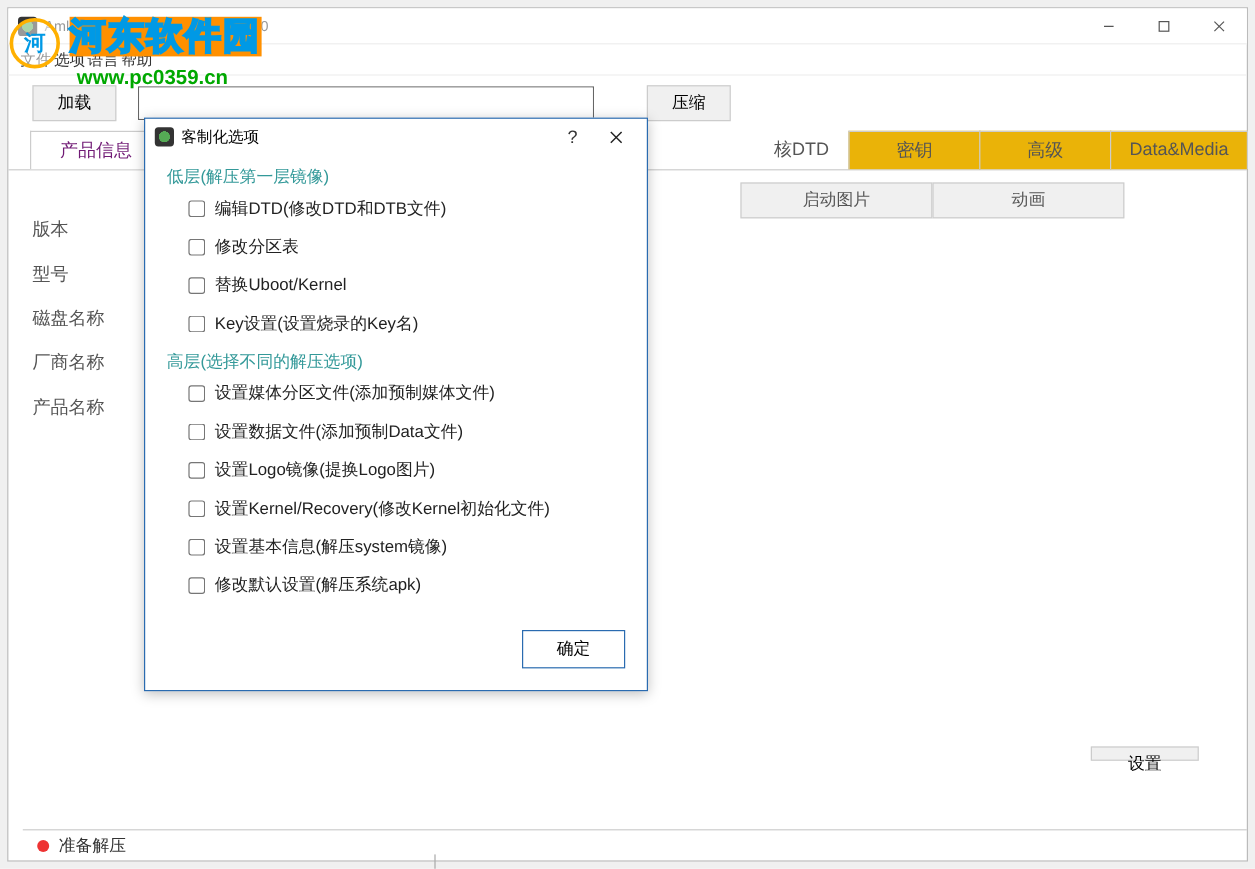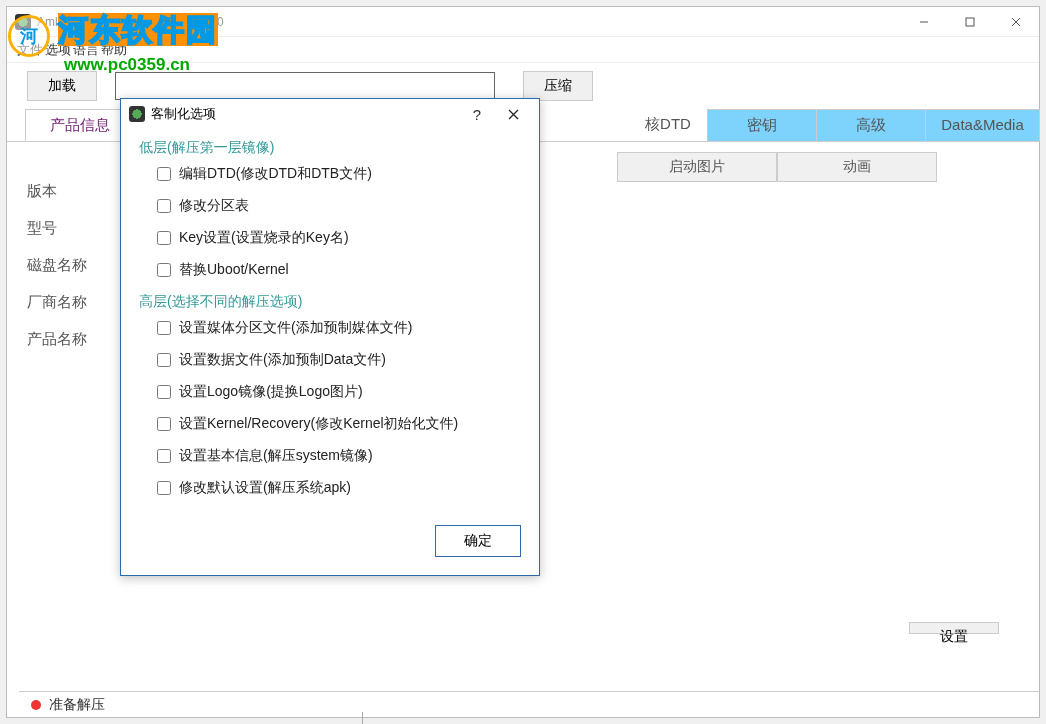--- a/index.html
+++ b/index.html
@@ -63,34 +63,34 @@
       border: 1px solid #ccc;
       padding: 5px 20px;
       font-size: 14px;
       font-family: inherit;
     }
     .path-input {
       width: 380px; height: 28px; margin-left: 10px;
       border: 1px solid #666;
     }
     .path-input input { width:100%; height:100%; border:none; padding:0 4px; font-size:13px; }
-    .compress-btn { margin-left: 20px; }
+    .compress-btn { margin-left: 36px; }
     
     .tab-row {
       display: flex;
       border-bottom: 1px solid #ccc;
     }
     .tab {
       flex: 0 0 auto;
       padding: 6px 0;
       text-align: center;
       font-size: 15px;
       color: #555;
       width: 110px;
-      background: #7dd3fc;
+      background: #eab308;
       border: 1px solid #ccc;
       border-bottom: none;
       margin-right: -1px;
     }
     .tab.sel {
       background: #fff;
       color: #701a75;
     }
     .tab.wide { width: 115px; }
     
@@ -320,25 +320,25 @@
     <div class="chk-row">
         <input type="checkbox" style="">
         <label>编辑DTD(修改DTD和DTB文件)</label>
       </div>
     <div class="chk-row">
         <input type="checkbox" style="">
         <label>修改分区表</label>
       </div>
     <div class="chk-row">
         <input type="checkbox" style="">
+        <label>替换Uboot/Kernel</label>
+      </div>
+    <div class="chk-row">
+        <input type="checkbox" style="">
         <label>Key设置(设置烧录的Key名)</label>
-      </div>
-    <div class="chk-row">
-        <input type="checkbox" style="">
-        <label>替换Uboot/Kernel</label>
       </div>
 
     <div class="group-label" style="margin-top:10px">高层(选择不同的解压选项)</div>
     <div class="chk-row">
         <input type="checkbox" style="">
         <label>设置媒体分区文件(添加预制媒体文件)</label>
       </div>
     <div class="chk-row">
         <input type="checkbox" style="">
         <label>设置数据文件(添加预制Data文件)</label>

